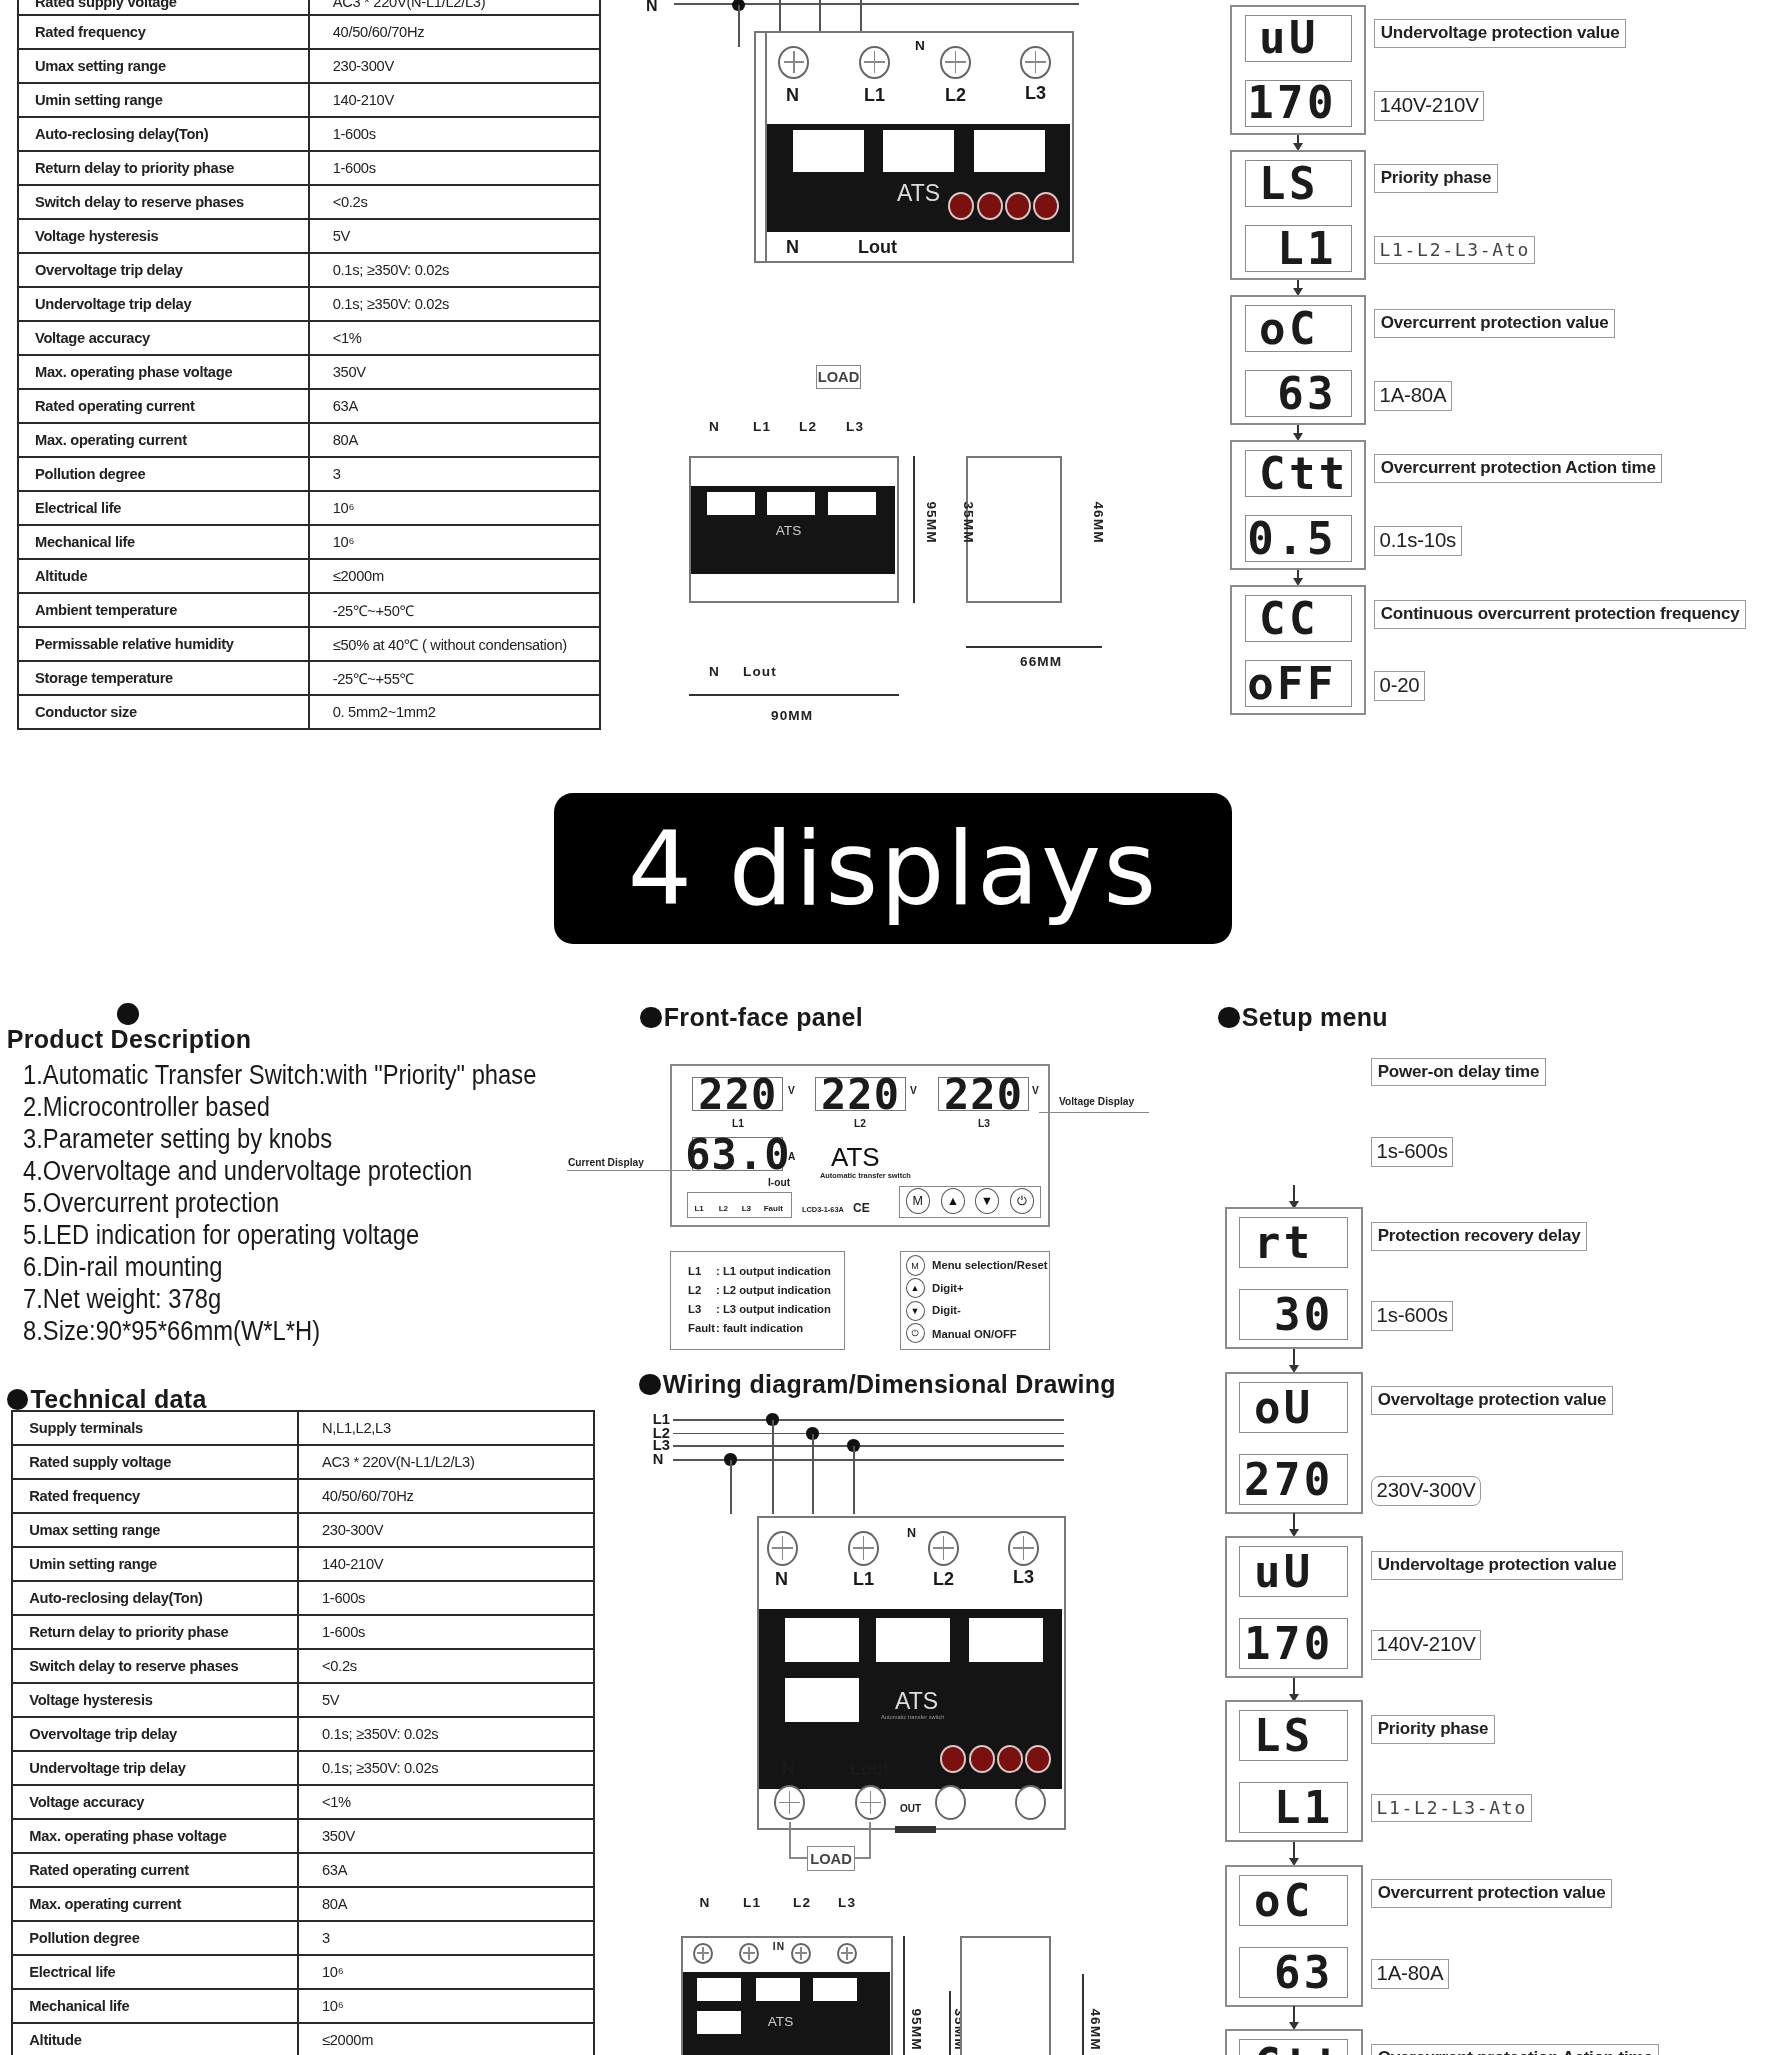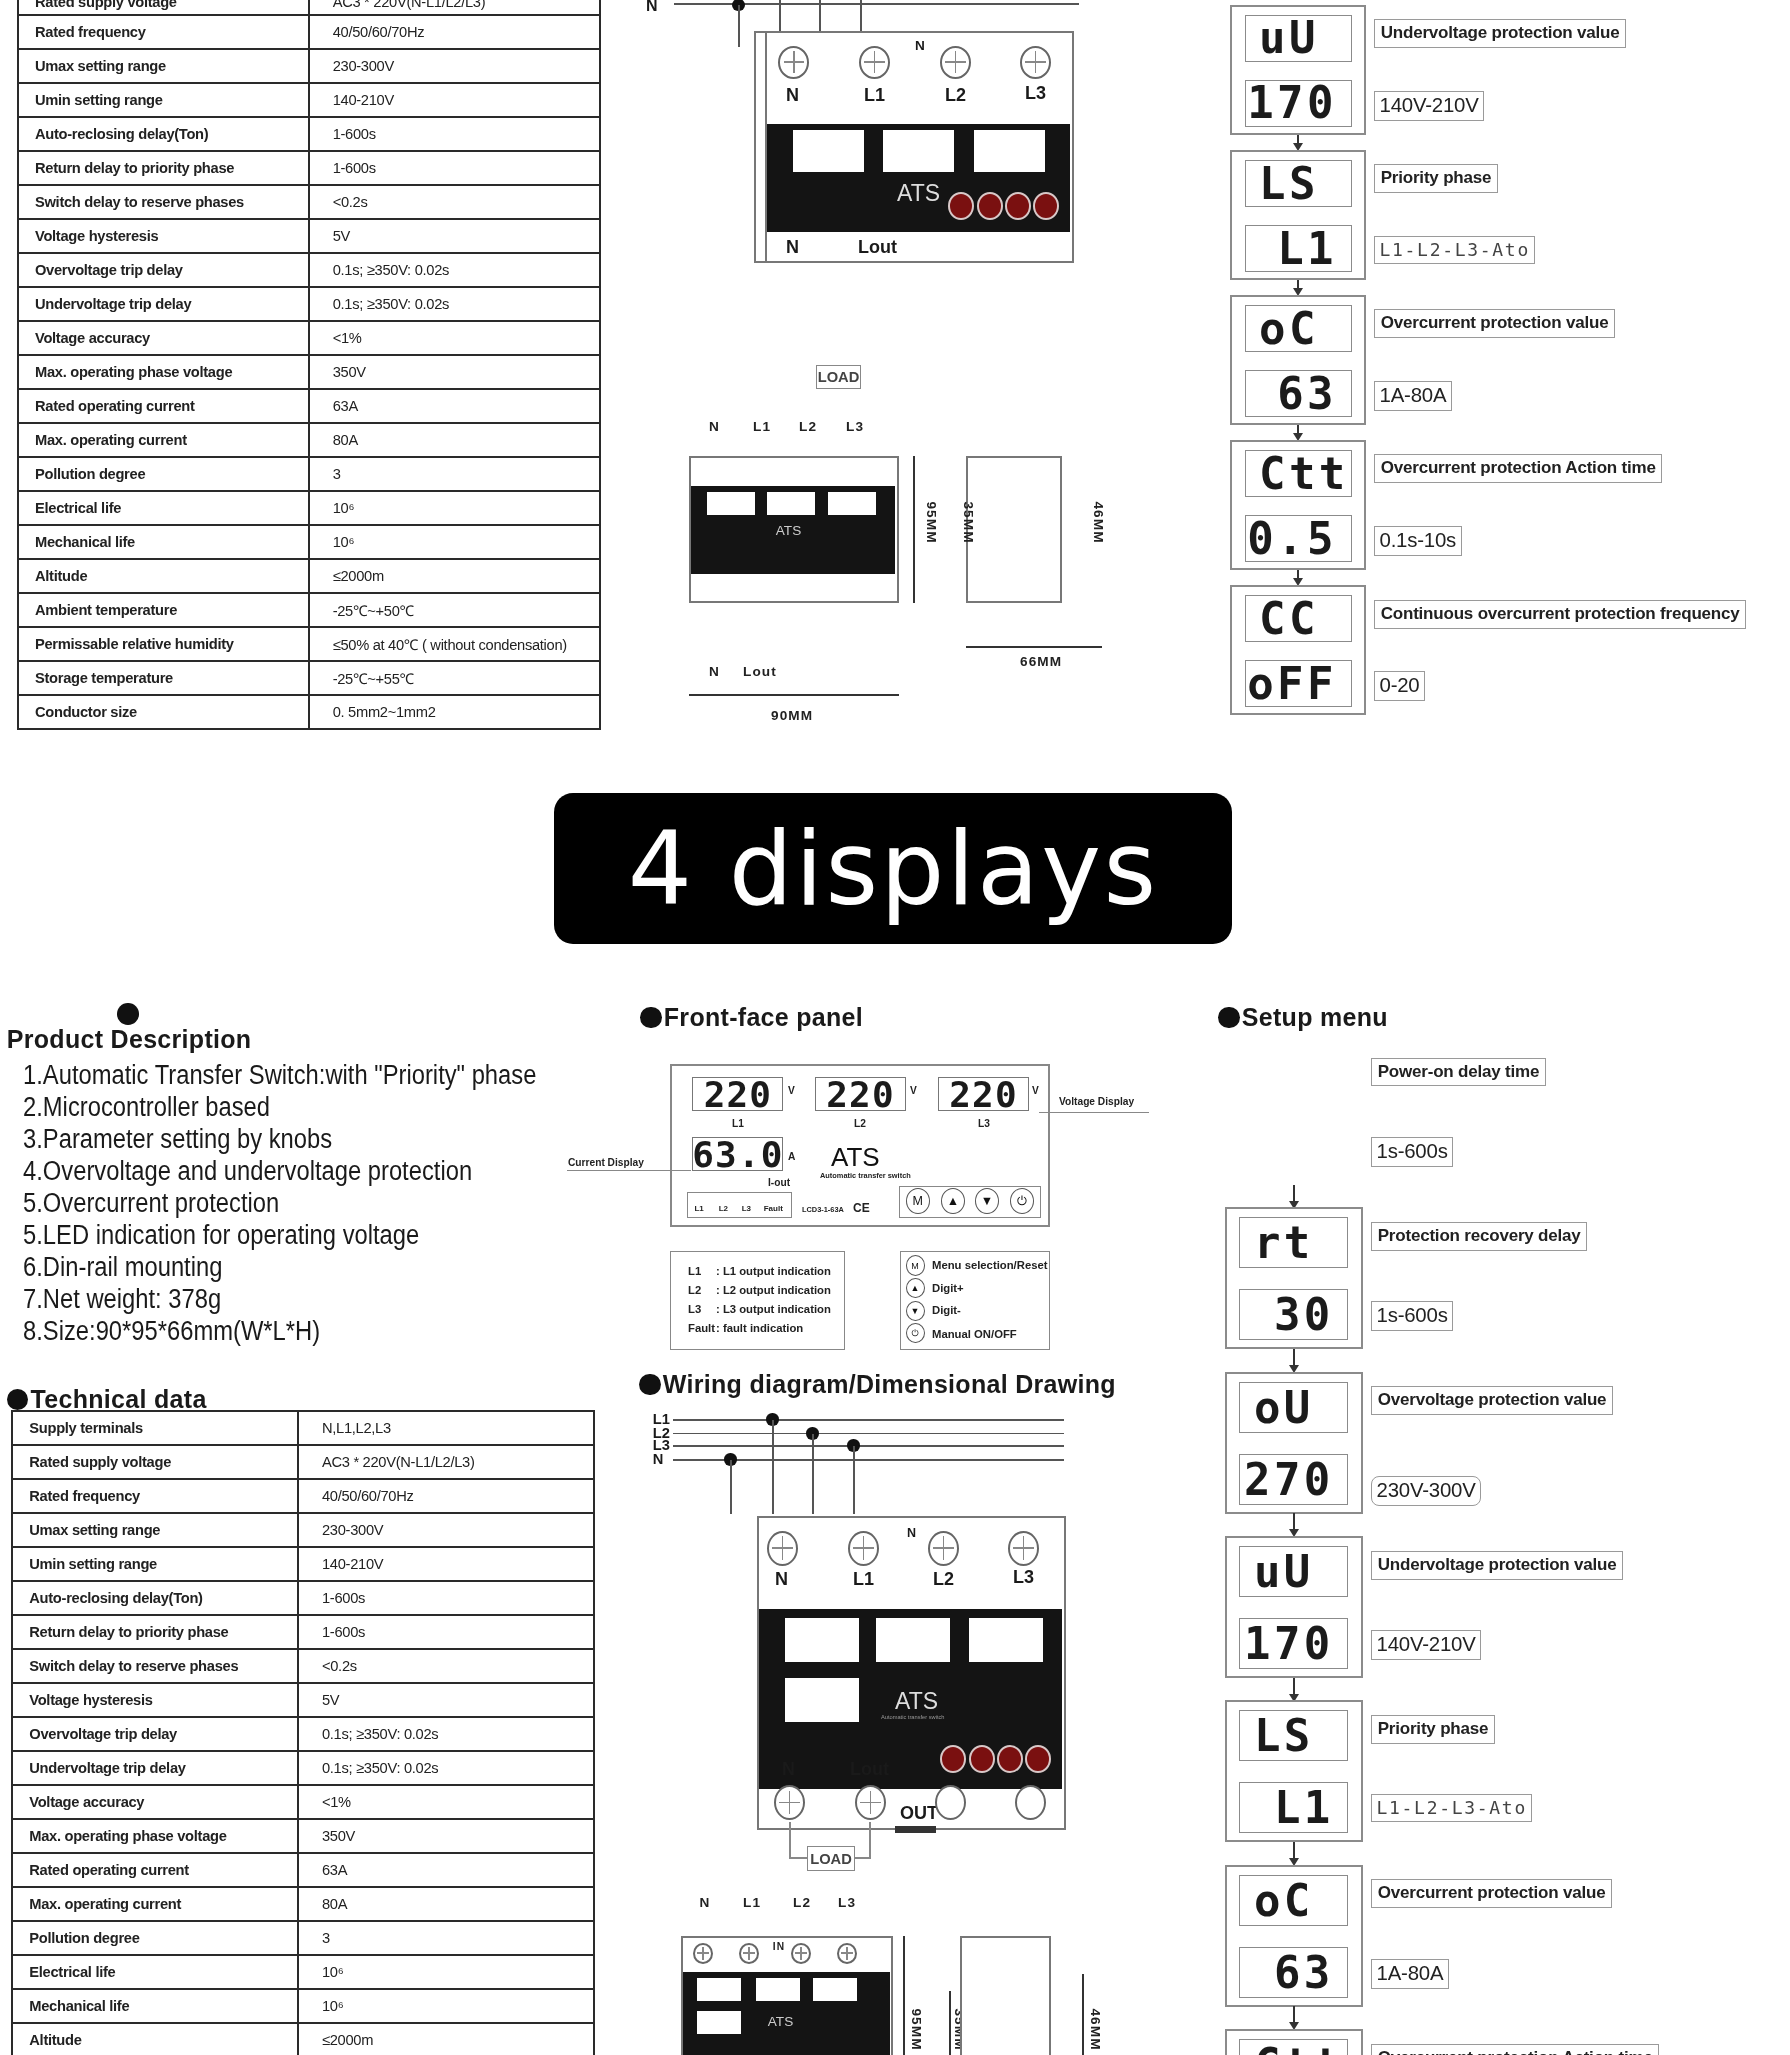--- a/index.html
+++ b/index.html
@@ -49,21 +49,21 @@
   .wire { position: absolute; background: #555; }
   .junction { position: absolute; width: 12.5px; height: 12.5px; background: #111; border-radius: 50%; }
   .red-btn { position: absolute; width: 26px; height: 28px; border-radius: 50%; background: #7a1010; border: 2.3px solid #d8c8c8; }
   .load-box { position: absolute; border: 1.7px solid #888; background: #fff; font-size: 14.7px; font-weight: bold; color: #444; display: flex; align-items: center; justify-content: center; }
   .dim-label { position: absolute; font-size: 13.6px; font-weight: bold; color: #222; letter-spacing: 1.1px; }
   .dim-line { position: absolute; background: #333; }
 
   
   .panel { position: absolute; border: 2.3px solid #888; background: #fff; }
   .panel-lcd { position: absolute; border: 1.7px solid #777; background: #fff; display: flex; align-items: center; justify-content: center; }
-  .panel-lcd .lcd { font-size: 36px; letter-spacing: 1.1px; }
+  .panel-lcd .lcd { font-size: 42px; letter-spacing: 1.1px; }
   .tiny { position: absolute; font-size: 10.2px; font-weight: bold; color: #222; white-space: nowrap; }
   .key { position: absolute; width: 24px; height: 26px; border: 1.7px solid #555; border-radius: 50%; display: flex; align-items: center; justify-content: center; font-size: 12.5px; color: #111; background: #fff; }
   .legend-box { position: absolute; border: 1.7px solid #888; background: #fff; }
   .legend-line { position: absolute; font-size: 11.3px; font-weight: bold; color: #222; white-space: nowrap; }
 </style>
 </head>
 <body>
 
 <table class="spec-table" style="left:17px; top:-12.5px; width:584px;">
   <colgroup>
@@ -521,21 +521,21 @@
     <div class="red-btn" style="left:210px; top:136px;"></div>
     <div class="red-btn" style="left:238px; top:136px;"></div>
     <div class="red-btn" style="left:266px; top:136px;"></div>
   </div>
 
 </div>
 <div class="term-label" style="left:782px; top:1759px;">N</div>
 <div class="term-label" style="left:850px; top:1759px;">Lout</div>
 <div class="terminal screw" style="left:774px; top:1785px; width:31px; height:35px;"></div>
 <div class="terminal screw" style="left:855px; top:1785px; width:31px; height:35px;"></div>
-<div class="term-label" style="left:900px; top:1803px; font-size:18px;">OUT</div>
+<div class="term-label" style="left:900px; top:1803px; font-size:10px;">OUT</div>
 <div class="terminal" style="left:935px; top:1785px; width:31px; height:35px;"></div>
 <div class="terminal" style="left:1015px; top:1785px; width:31px; height:35px;"></div>
 <div class="dim-line" style="left:895px; top:1826px; width:41px; height:6.8px; background:#333;"></div>
 <div class="wire" style="left:789px; top:1822px; width:1.7px; height:35px; background:#888;"></div>
 <div class="wire" style="left:869px; top:1822px; width:1.7px; height:35px; background:#888;"></div>
 <div class="wire" style="left:789px; top:1857px; width:82px; height:1.7px; background:#888;"></div>
 <div class="load-box" style="left:807px; top:1846px; width:48px; height:25px;">LOAD</div>
 
 <div class="abs" style="left:674px; top:1895px; width:453px; height:160px; overflow:hidden;">
   <div class="dim-label" style="left:25.5px; top:0;">N</div>

